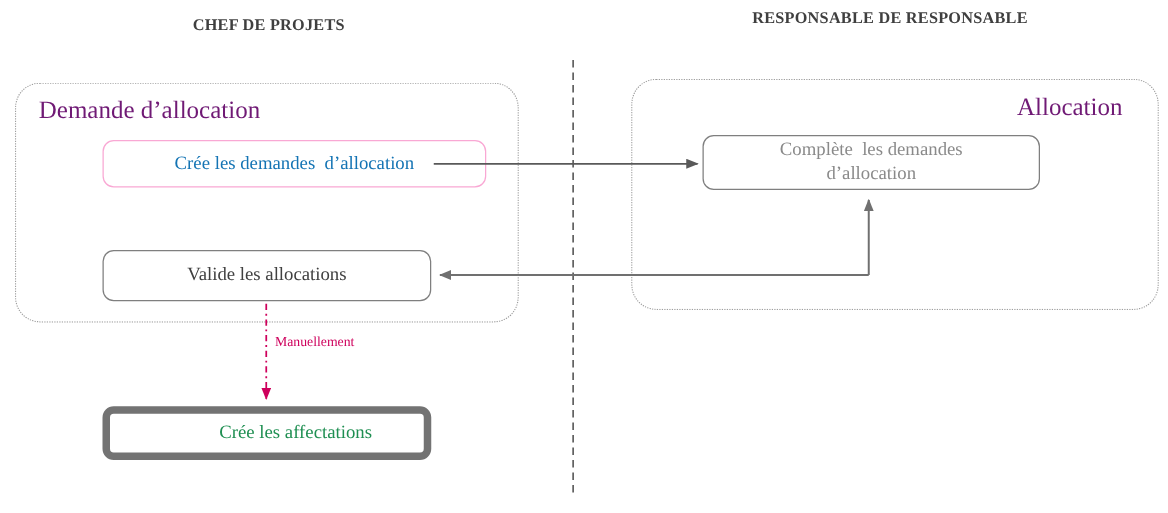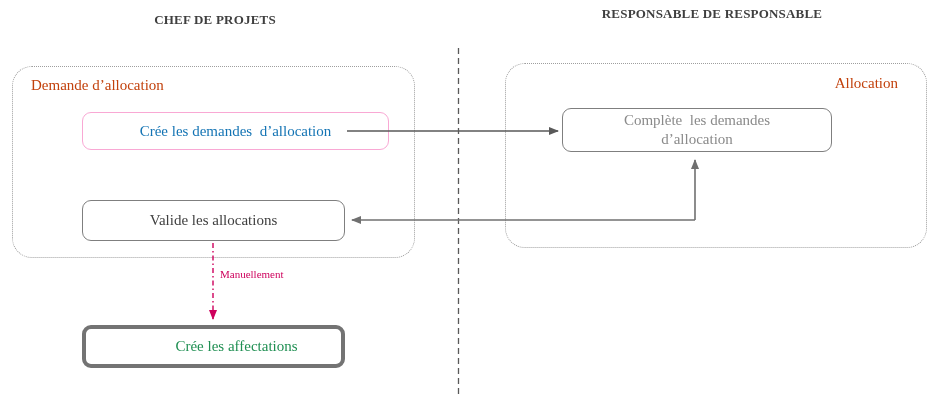--- a/index.html
+++ b/index.html
@@ -12,37 +12,37 @@
     font-size:13px;font-weight:bold;color:#3f3f3f;line-height:16px;letter-spacing:.2px;
   }
   #lane-title-left{left:55px;top:12px;}
   #lane-title-right{left:552px;top:6px;}
   .group{
     position:absolute;border:1px dotted #9e9e9e;border-radius:20px;background:transparent;
   }
   #group-demande{left:12px;top:66px;width:401px;height:190px;}
   #group-allocation{left:505px;top:63px;width:420px;height:183px;}
   .group-label{
-    position:absolute;font-size:15px;color:#c2410c;white-space:nowrap;
+    position:absolute;font-size:20px;color:#701a75;white-space:nowrap;
   }
   #group-demande .group-label{left:18px;top:10px;}
   #group-allocation .group-label{right:28px;top:11px;text-align:right;}
   .node{
     position:absolute;display:flex;align-items:center;justify-content:center;
     border-radius:9px;background:#ffffff;text-align:center;font-size:15px;
     white-space:pre-wrap;line-height:19px;z-index:2;box-sizing:border-box;
   }
   #node-cree-demandes{left:82px;top:112px;width:307px;height:38px;
     border:1px solid #f9a8d4;color:#1474b4;}
   #node-complete-demandes{left:562px;top:108px;width:270px;height:44px;
     border:1px solid #7f7f7f;color:#8a8a8a;padding:0 13px;}
   #node-valide-allocations{left:82px;top:200px;width:263px;height:41px;
     border:1px solid #7f7f7f;color:#404040;}
   #node-cree-affectations{left:82px;top:325px;width:263px;height:43px;
-    border:4px solid #737373;color:#1f8f52;padding-left:46px;}
+    border:6px solid #737373;color:#1f8f52;padding-left:46px;}
   #edge-label-manual{
     position:absolute;left:220px;top:268px;font-size:11px;color:#ce005c;z-index:3;white-space:nowrap;
   }
   #arrow-layer{position:absolute;left:0;top:0;z-index:5;pointer-events:none;}
 </style>
 </head>
 <body>
 
 <div id="canvas">
 

